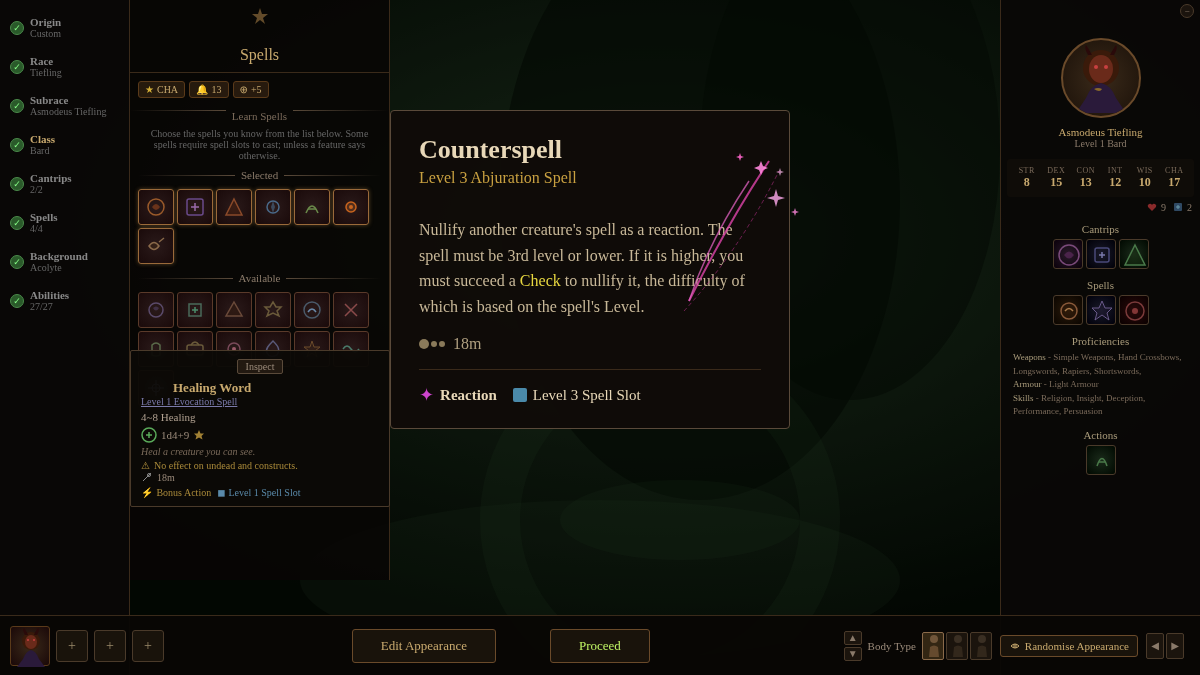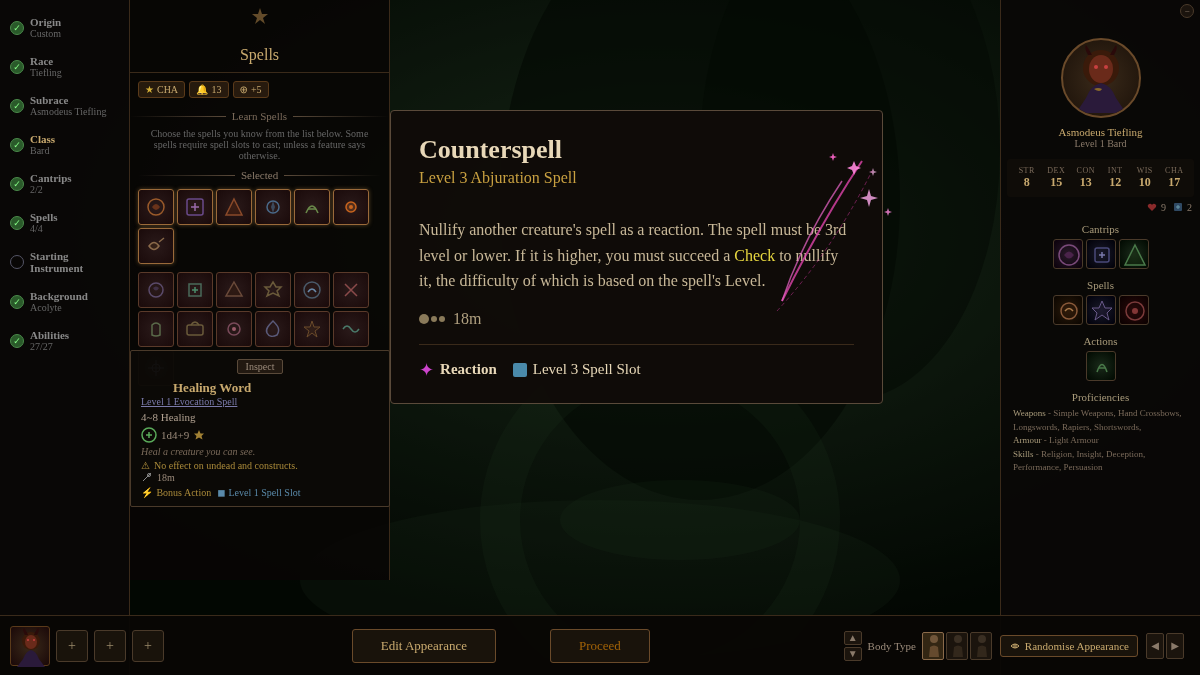--- a/index.html
+++ b/index.html
@@ -129,21 +129,20 @@
     .filter-tag .star {
       color: #d4af37;
     }
 
     #learn-spells-header {
       text-align: center;
       color: #7a6a5a;
       font-size: 11px;
       padding: 4px 0;
       display: flex;
-      align-items: center;
       justify-content: center;
       gap: 6px;
     }
 
     .deco-line {
       flex: 1;
       height: 1px;
       background: linear-gradient(to right, transparent, #5a4a3a);
     }
     .deco-line-r {
@@ -292,21 +291,21 @@
     }
 
     .tag-bonus { color: #aa8a3a; }
     .tag-slot { color: #5a8aaa; }
 
     
     #counterspell-card {
       position: absolute;
       left: 390px;
       top: 110px;
-      width: 493px;
+      width: 400px;
       background: rgba(15, 11, 8, 0.97);
       border: 1px solid #5a4a3a;
       border-radius: 4px;
       z-index: 20;
       padding: 24px 28px 22px;
     }
 
     #cs-title {
       font-size: 26px;
       font-weight: bold;
@@ -575,21 +574,21 @@
 
     .btn-appearance {
       background: rgba(30, 22, 14, 0.8);
       border: 1px solid #6a4a2a;
       color: #c8a96e;
     }
 
     .btn-proceed {
       background: rgba(30, 22, 14, 0.8);
       border: 1px solid #6a4a2a;
-      color: #a16207;
+      color: #bef264;
       margin-left: 46px;
     }
 
     #bottom-right {
       display: flex;
       align-items: center;
       gap: 8px;
       padding: 0 16px;
     }
 
@@ -734,26 +733,20 @@
     </div>
 
     <div class="sidebar-item completed">
       <div class="check-icon">✓</div>
       <div class="sidebar-item-text">
         <span class="sidebar-item-label">Spells</span>
         <span class="sidebar-item-sublabel">4/4</span>
       </div>
     </div>
 
-    <div class="sidebar-item">
-      <div class="check-icon"></div>
-      <div class="sidebar-item-text">
-        <span class="sidebar-item-label">Starting Instrument</span>
-      </div>
-    </div>
 
     <div class="sidebar-item completed">
       <div class="check-icon">✓</div>
       <div class="sidebar-item-text">
         <span class="sidebar-item-label">Background</span>
         <span class="sidebar-item-sublabel">Acolyte</span>
       </div>
     </div>
 
     <div class="sidebar-item completed">
@@ -843,20 +836,25 @@
         </svg>
     </div>
     <div class="spell-icon selected">
       <svg viewBox="0 0 24 24" fill="none">
           <path d="M5 12 Q10 5 15 12 Q10 19 5 12Z" stroke="#8a6a4a" stroke-width="1.5" fill="rgba(80,50,20,0.3)"></path>
           <line x1="15" y1="8" x2="20" y2="4" stroke="#8a6a4a" stroke-width="1.5"></line>
         </svg>
     </div>
   </div>
 
+  <div class="section-header">
+    <div class="deco-line"></div>
+    <span>Available</span>
+    <div class="deco-line-r"></div>
+  </div>
 
   <div class="spell-grid">
     <div class="spell-icon">
       <svg viewBox="0 0 24 24" fill="none">
           <circle cx="12" cy="12" r="7" stroke="#5a4a6a" stroke-width="1.5"></circle>
           <path d="M9 10 Q12 7 15 10 Q12 15 9 10Z" fill="#4a3a5a" opacity="0.7"></path>
         </svg>
     </div>
     <div class="spell-icon">
       <svg viewBox="0 0 24 24" fill="none">
@@ -1135,47 +1133,47 @@
         <div class="char-icon" style="background:radial-gradient(circle,#2a0a0a,#0a0000);">
           <svg width="30" height="30" viewBox="0 0 30 30">
               <circle cx="15" cy="15" r="9" stroke="#7a3a3a" stroke-width="1.5" fill="none"></circle>
               <circle cx="15" cy="15" r="3" fill="#aa4a4a" opacity="0.7"></circle>
             </svg>
         </div>
       </div>
     </div>
 
     <div class="right-section">
+      <div class="right-section-title">Proficiencies</div>
+      <div class="proficiency-text">
+        <span class="prof-label">Weapons</span>
+        <span> - </span>
+        <span>Simple Weapons, Hand Crossbows, Longswords, Rapiers, Shortswords,</span>
+      </div>
+      <div class="proficiency-text">
+        <span class="prof-label">Armour</span>
+        <span> - </span>
+        <span>Light Armour</span>
+      </div>
+      <div class="proficiency-text">
+        <span class="prof-label">Skills</span>
+        <span> - </span>
+        <span>Religion, Insight, Deception, Performance, Persuasion</span>
+      </div>
+    </div>
+
+    <div class="right-section">
       <div class="right-section-title">Actions</div>
       <div class="icon-row">
         <div class="char-icon" style="background:radial-gradient(circle,#1a2a1a,#000800);">
           <svg width="30" height="30" viewBox="0 0 30 30">
               <path d="M10 20 Q15 5 20 20" stroke="#4a7a4a" stroke-width="1.5" fill="none"></path>
               <line x1="12" y1="16" x2="18" y2="16" stroke="#4a7a4a" stroke-width="1.5"></line>
             </svg>
         </div>
-      </div>
-    </div>
-
-    <div class="right-section">
-      <div class="right-section-title">Proficiencies</div>
-      <div class="proficiency-text">
-        <span class="prof-label">Weapons</span>
-        <span> - </span>
-        <span>Simple Weapons, Hand Crossbows, Longswords, Rapiers, Shortswords,</span>
-      </div>
-      <div class="proficiency-text">
-        <span class="prof-label">Armour</span>
-        <span> - </span>
-        <span>Light Armour</span>
-      </div>
-      <div class="proficiency-text">
-        <span class="prof-label">Skills</span>
-        <span> - </span>
-        <span>Religion, Insight, Deception, Performance, Persuasion</span>
       </div>
     </div>
 
   </div>
 </div>
 
 <div id="bottom-bar">
 
   <div id="bottom-left">
     <div class="bottom-avatar">

